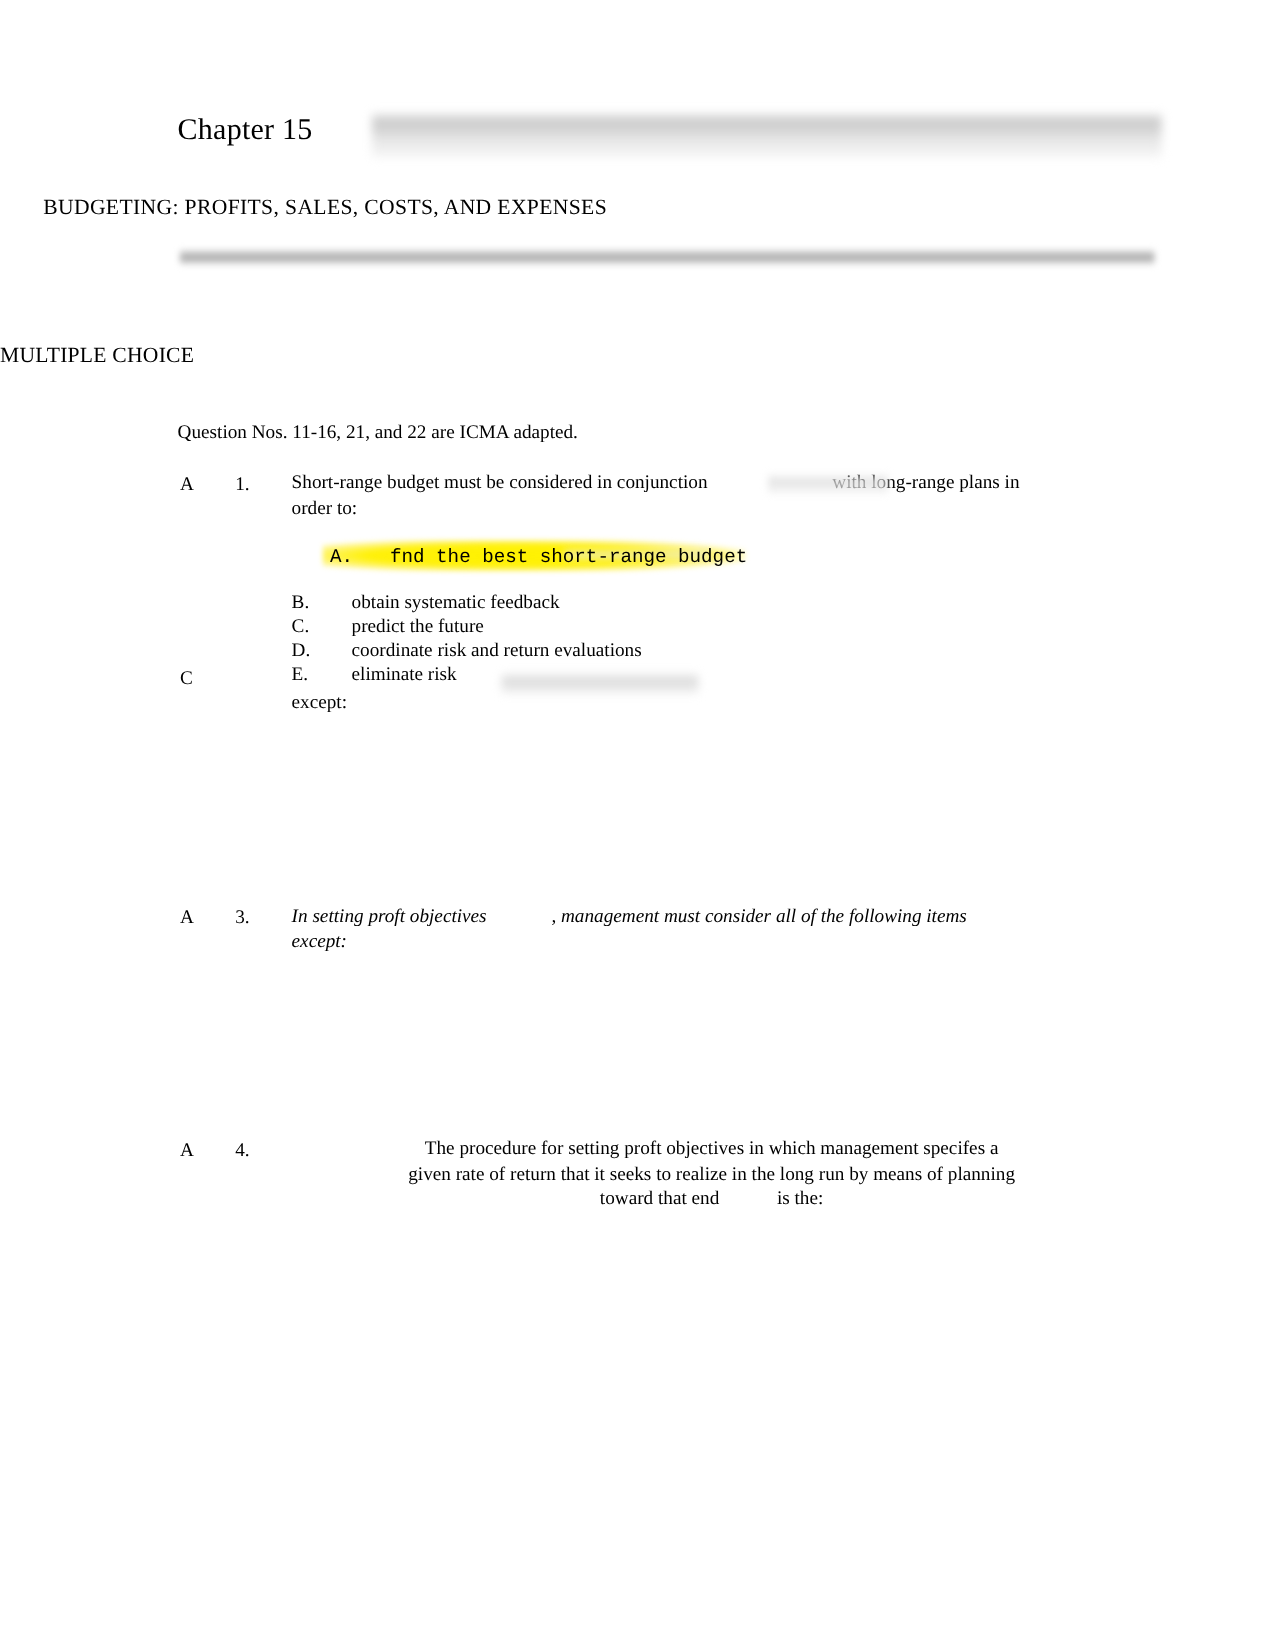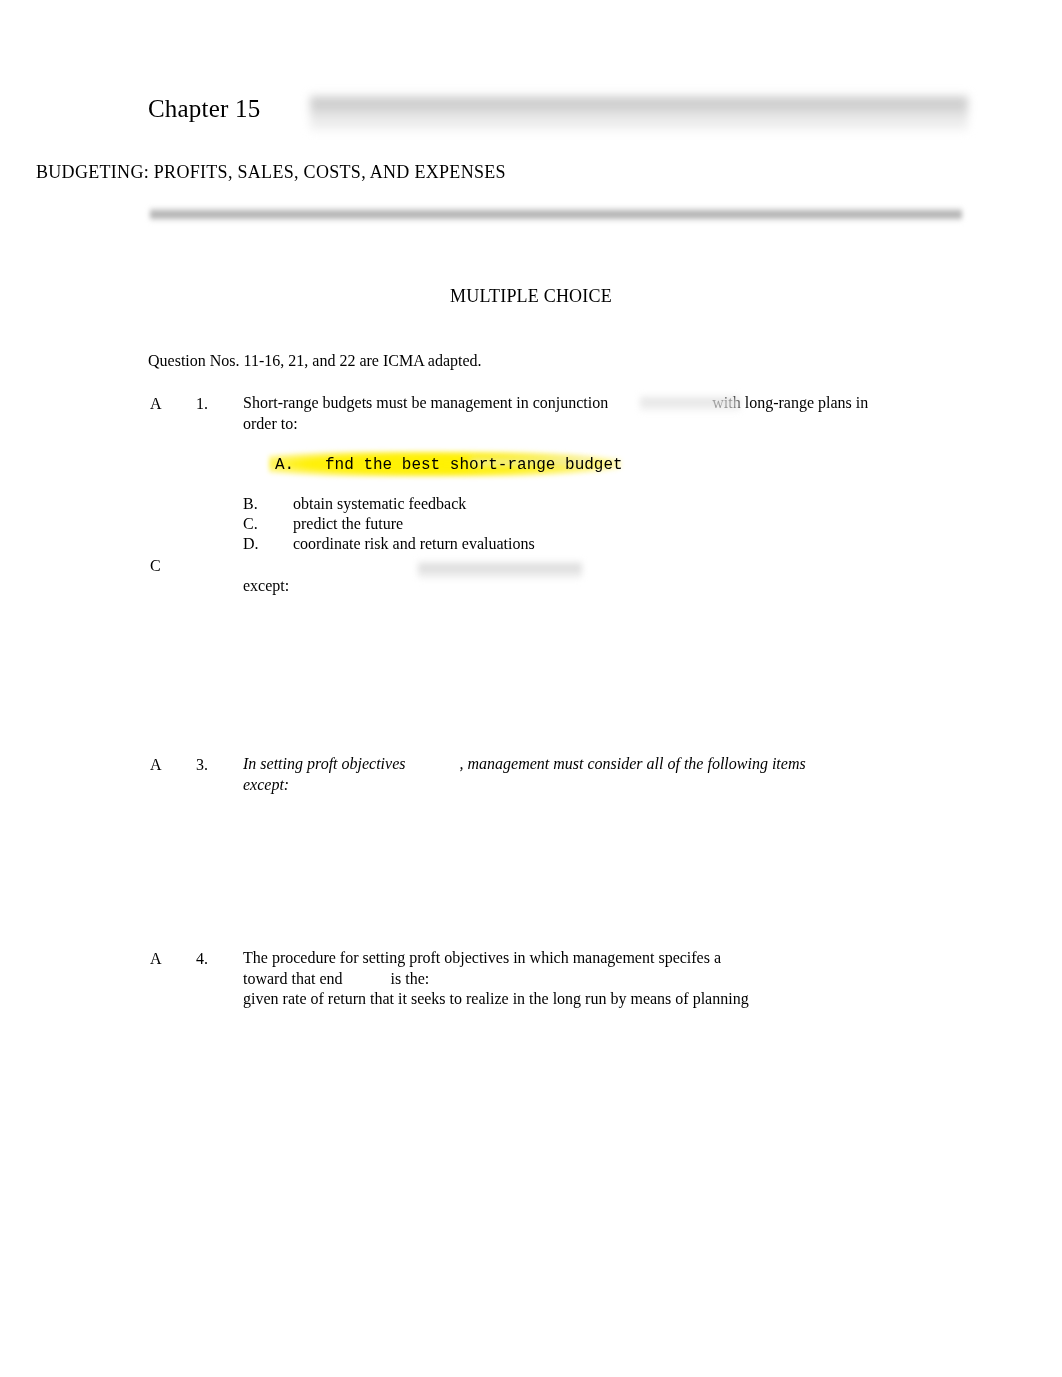--- a/index.html
+++ b/index.html
@@ -79,21 +79,21 @@
                 rgba(255,255,255,0) 100%);
     filter: blur(2.6px);
   }
 
   
   .section-heading {
     position: absolute;
     left: 0;
     top: 284px;
     width: 1062px;
-    text-align: center;
+    text-align: left;
     font-size: 18px;
     line-height: 24px;
     letter-spacing: 0.2px;
   }
 
   .note-line {
     position: absolute;
     left: 148px;
     top: 350px;
     font-size: 16px;
@@ -268,31 +268,32 @@
   <div class="rule-bar"></div>
 
   <div class="section-heading">MULTIPLE CHOICE</div>
 
   <div class="note-line">Question Nos. 11-16, 21, and 22 are ICMA adapted.</div>
 
   <div class="qblock" style="top:0;">
     <div class="ans-key" style="top:393px;">A</div>
     <div class="qnum" style="top:393px;">1.</div>
     <div class="qbody" style="top:393px;">
-      <div class="qline"><span>Short-range budgets must be management in conjunction</span><span class="gap-sm"></span><span>with long-range plans in</span></div>
+      <div class="qline"><span>Short-range budget must be considered in conjunction</span><span class="gap-sm"></span><span>with long-range plans in</span></div>
       <div class="qline">order to:</div>
     </div>
 
     <div class="opts" style="top:434px;">
       <div class="opt highlight">
         <span class="hl-wrap"><span class="ltr">A.</span><span>fnd the best short-range budget</span></span>
       </div>
       <div class="opt"><span class="ltr">B.</span><span>obtain systematic feedback</span></div>
       <div class="opt"><span class="ltr">C.</span><span>predict the future</span></div>
       <div class="opt"><span class="ltr">D.</span><span>coordinate risk and return evaluations</span></div>
+      <div class="opt"><span class="ltr">E.</span><span>eliminate risk</span></div>
     </div>
   </div>
 
   <div class="qblock" style="top:0;">
     <div class="ans-key" style="top:555px;">C</div>
     <div class="qbody" style="top:576px;">
       <div class="qline">except:</div>
     </div>
   </div>
 
@@ -301,24 +302,24 @@
     <div class="qnum" style="top:754px;">3.</div>
     <div class="qbody" style="top:754px;font-style:italic;">
       <div class="qline"><span>In setting proft objectives</span><span class="gap-md"></span><span>, management must consider all of the following items</span></div>
       <div class="qline">except:</div>
     </div>
   </div>
 
   <div class="qblock" style="top:0;">
     <div class="ans-key" style="top:948px;">A</div>
     <div class="qnum" style="top:948px;">4.</div>
-    <div class="qbody" style="top:948px;">
+    <div class="qbody" style="top:948px;text-align:center;">
       <div class="qline">The procedure for setting proft objectives in which management specifes a</div>
+      <div class="qline">given rate of return that it seeks to realize in the long run by means of planning</div>
       <div class="qline"><span>toward that end</span><span class="gap-xs"></span><span>is the:</span></div>
-      <div class="qline">given rate of return that it seeks to realize in the long run by means of planning</div>
     </div>
   </div>
 
   <div class="smudge smudge-q1-inline"></div>
   <div class="smudge smudge-q1-below"></div>
   <div class="smudge smudge-q2"></div>
   <div class="smudge smudge-q4-below"></div>
   <div class="smudge smudge-footer"></div>
 
   <div class="page-number">207</div>

